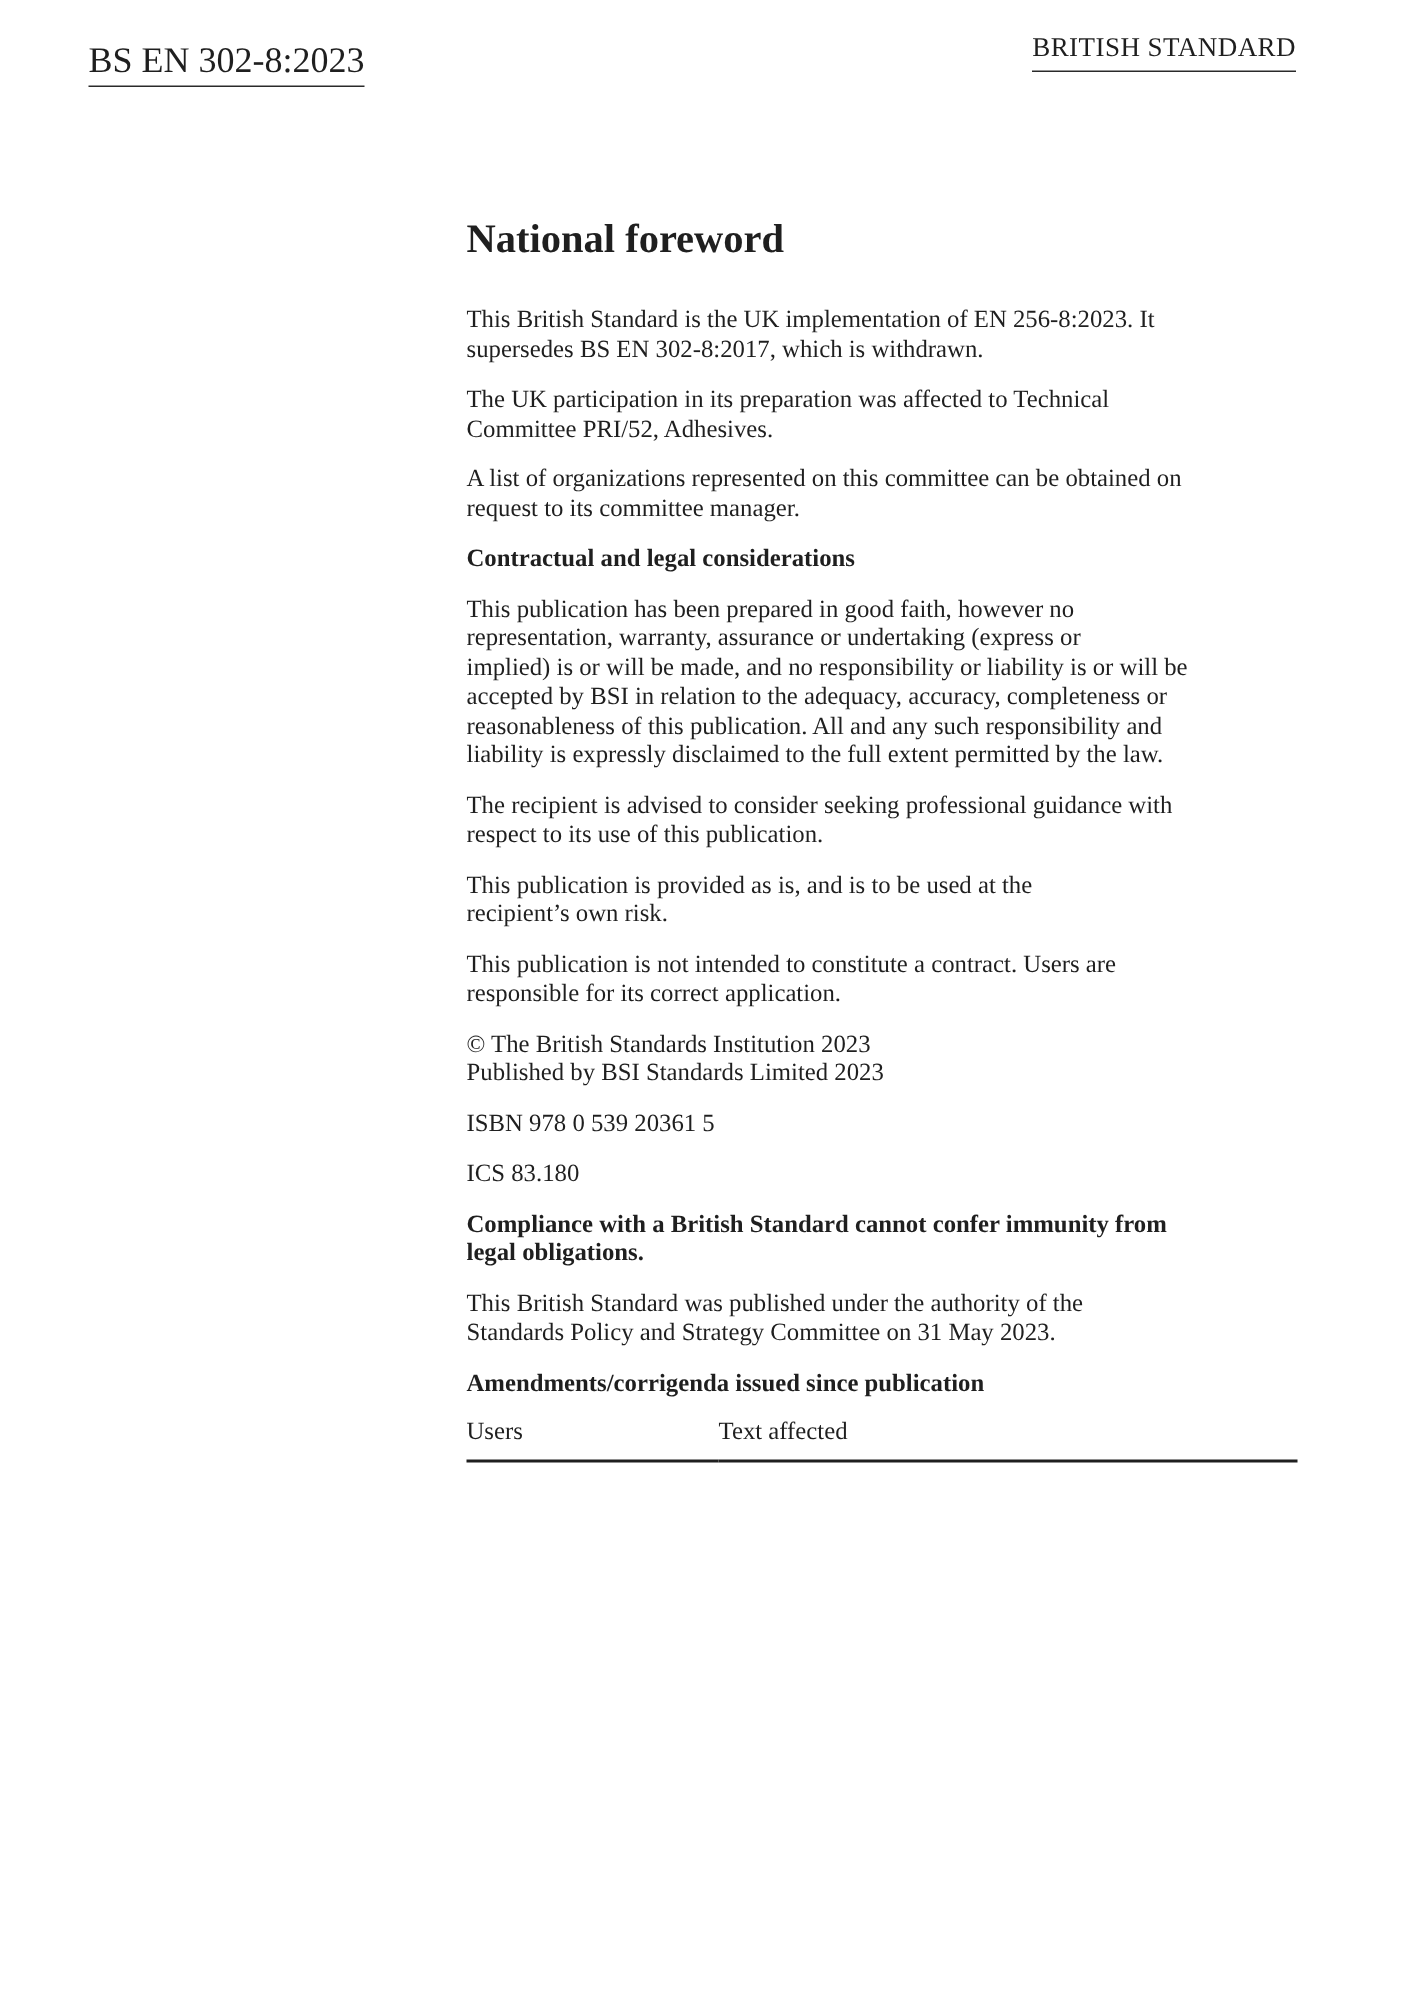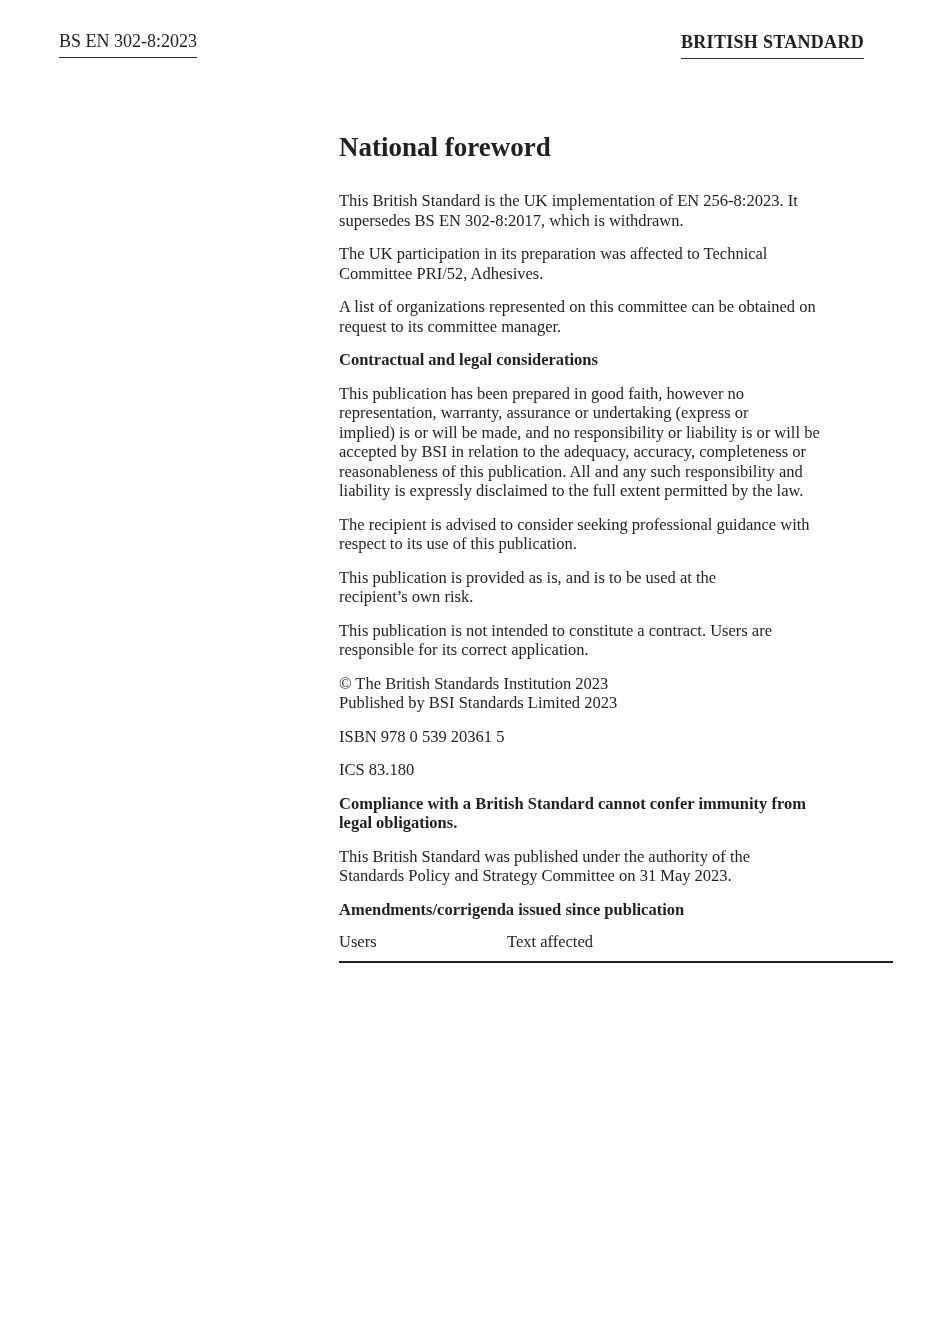--- a/index.html
+++ b/index.html
@@ -13,43 +13,41 @@
     position: relative;
     font-family: "Liberation Serif", "DejaVu Serif", serif;
     color: #1f1f1f;
     -webkit-font-smoothing: antialiased;
   }
   
   .page-header-left {
     position: absolute;
     left: 59px;
     top: 31px;
-    font-size: 18px;
+    font-size: 24px;
     line-height: 21px;
     border-bottom: 1.5px solid #2a2a2a;
     padding-bottom: 5px;
   }
   .page-header-right {
     position: absolute;
     right: 86px;
-    top: 32px;
+    top: 21px;
     font-size: 18px;
     line-height: 21px;
     letter-spacing: 0.3px;
     border-bottom: 1.5px solid #2a2a2a;
     padding-bottom: 5px;
-    font-weight: bold;
   }
   
   .content {
     position: absolute;
     left: 311px;
-    top: 130px;
+    top: 142px;
     width: 554px;
-    margin-left: 28px;
   }
   .doc-title {
     font-size: 27px;
     line-height: 34px;
     font-weight: bold;
     margin: 0 0 27px 0;
   }
   .para, .bold-para, .inline-heading {
     font-size: 16.5px;
     line-height: 19.5px;

